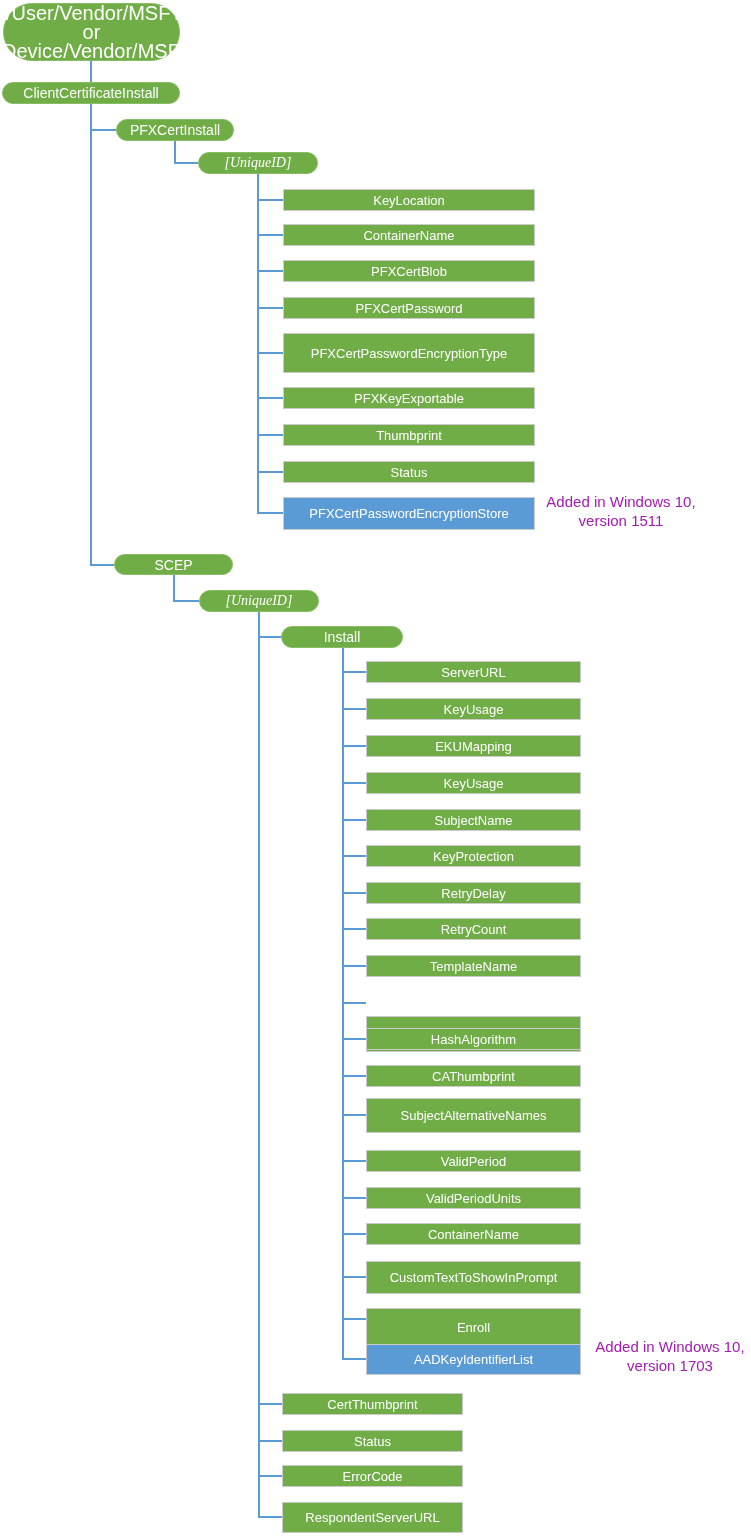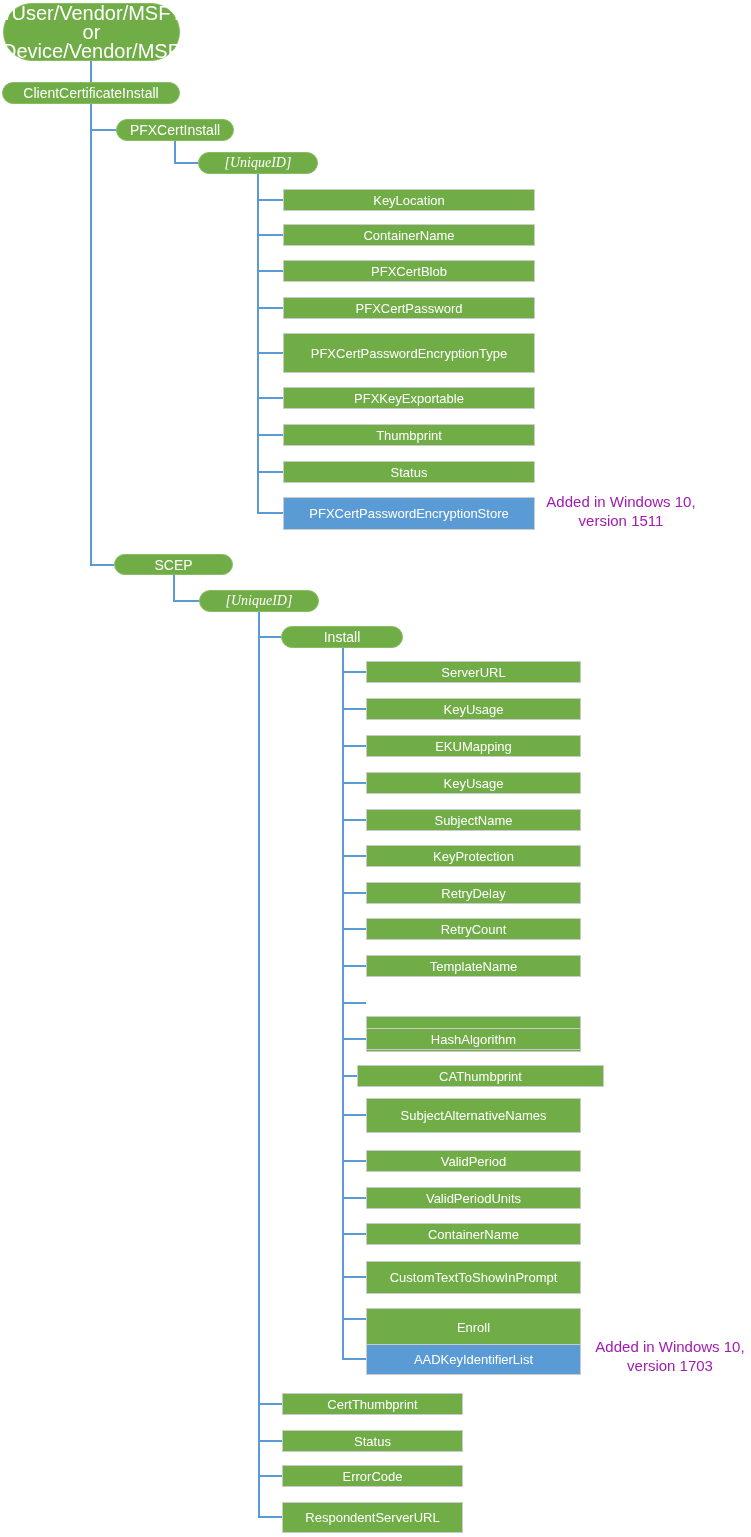--- a/index.html
+++ b/index.html
@@ -135,21 +135,21 @@
   <div class="node box" style="left:366px;top:698px;width:215px;height:22px">KeyUsage</div>
   <div class="node box" style="left:366px;top:735px;width:215px;height:22px">EKUMapping</div>
   <div class="node box" style="left:366px;top:772px;width:215px;height:22px">KeyUsage</div>
   <div class="node box" style="left:366px;top:809px;width:215px;height:22px">SubjectName</div>
   <div class="node box" style="left:366px;top:845px;width:215px;height:22px">KeyProtection</div>
   <div class="node box" style="left:366px;top:882px;width:215px;height:22px">RetryDelay</div>
   <div class="node box" style="left:366px;top:918px;width:215px;height:22px">RetryCount</div>
   <div class="node box" style="left:366px;top:955px;width:215px;height:22px">TemplateName</div>
   <div class="node box" style="left:366px;top:1016px;width:215px;height:36px">KeyLength</div>
   <div class="node box" style="left:366px;top:1028px;width:215px;height:22px">HashAlgorithm</div>
-  <div class="node box" style="left:357px;top:1065px;width:247px;height:22px">CAThumbprint</div>
+  <div class="node box" style="left:366px;top:1065px;width:215px;height:22px">CAThumbprint</div>
   <div class="node box" style="left:366px;top:1098px;width:215px;height:35px">SubjectAlternativeNames</div>
   <div class="node box" style="left:366px;top:1150px;width:215px;height:22px">ValidPeriod</div>
   <div class="node box" style="left:366px;top:1187px;width:215px;height:22px">ValidPeriodUnits</div>
   <div class="node box" style="left:366px;top:1223px;width:215px;height:22px">ContainerName</div>
   <div class="node box" style="left:366px;top:1261px;width:215px;height:33px">CustomTextToShowInPrompt</div>
   <div class="node box" style="left:366px;top:1308px;width:215px;height:38px">Enroll</div>
   <div class="node box blue" style="left:366px;top:1344px;width:215px;height:31px">AADKeyIdentifierList</div>
   <div class="annotation" style="left:585px;top:1337px;width:170px">Added in Windows 10,
 version 1703</div>
 

